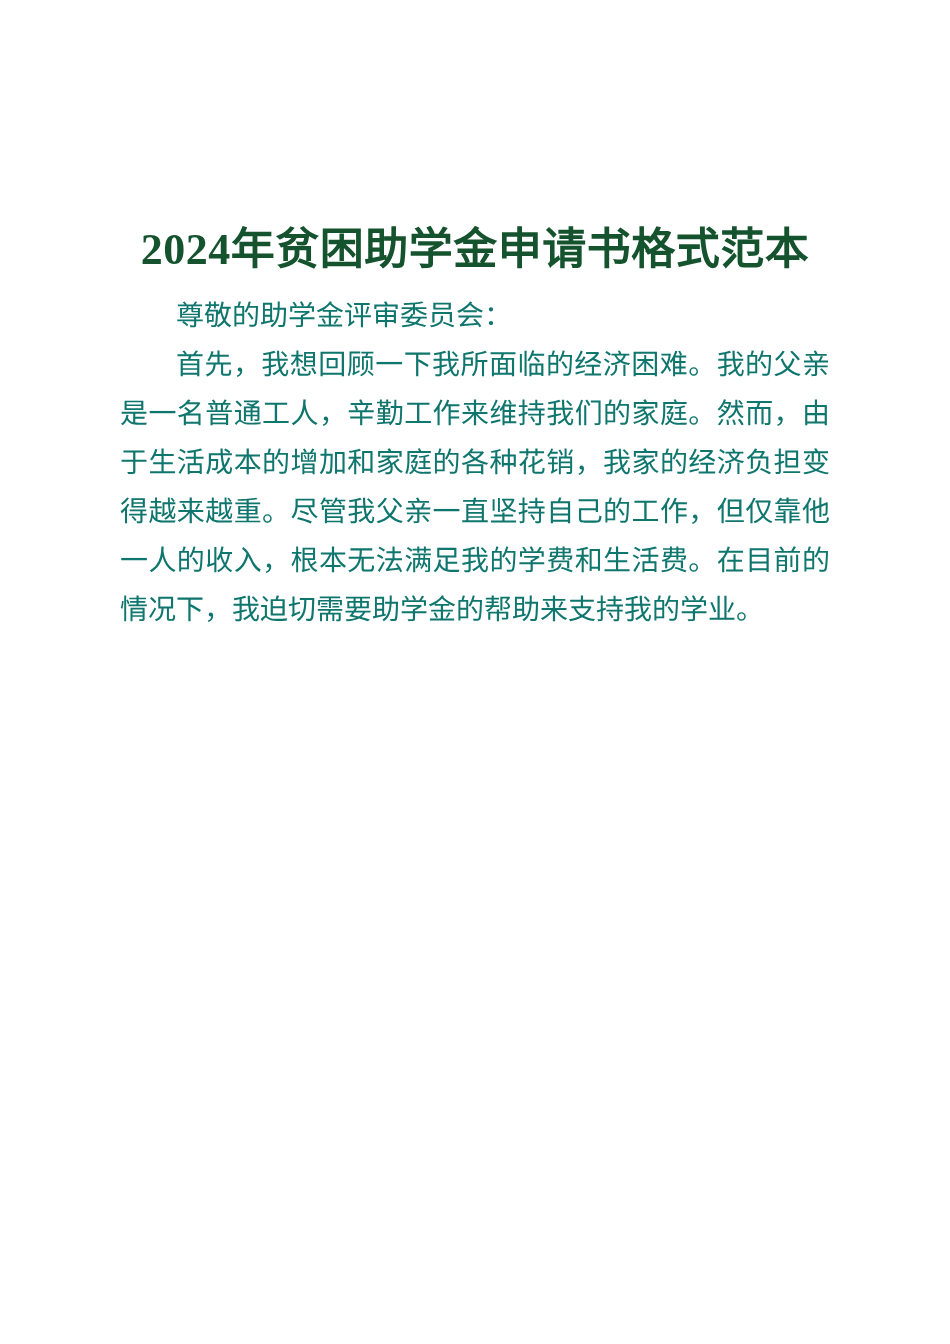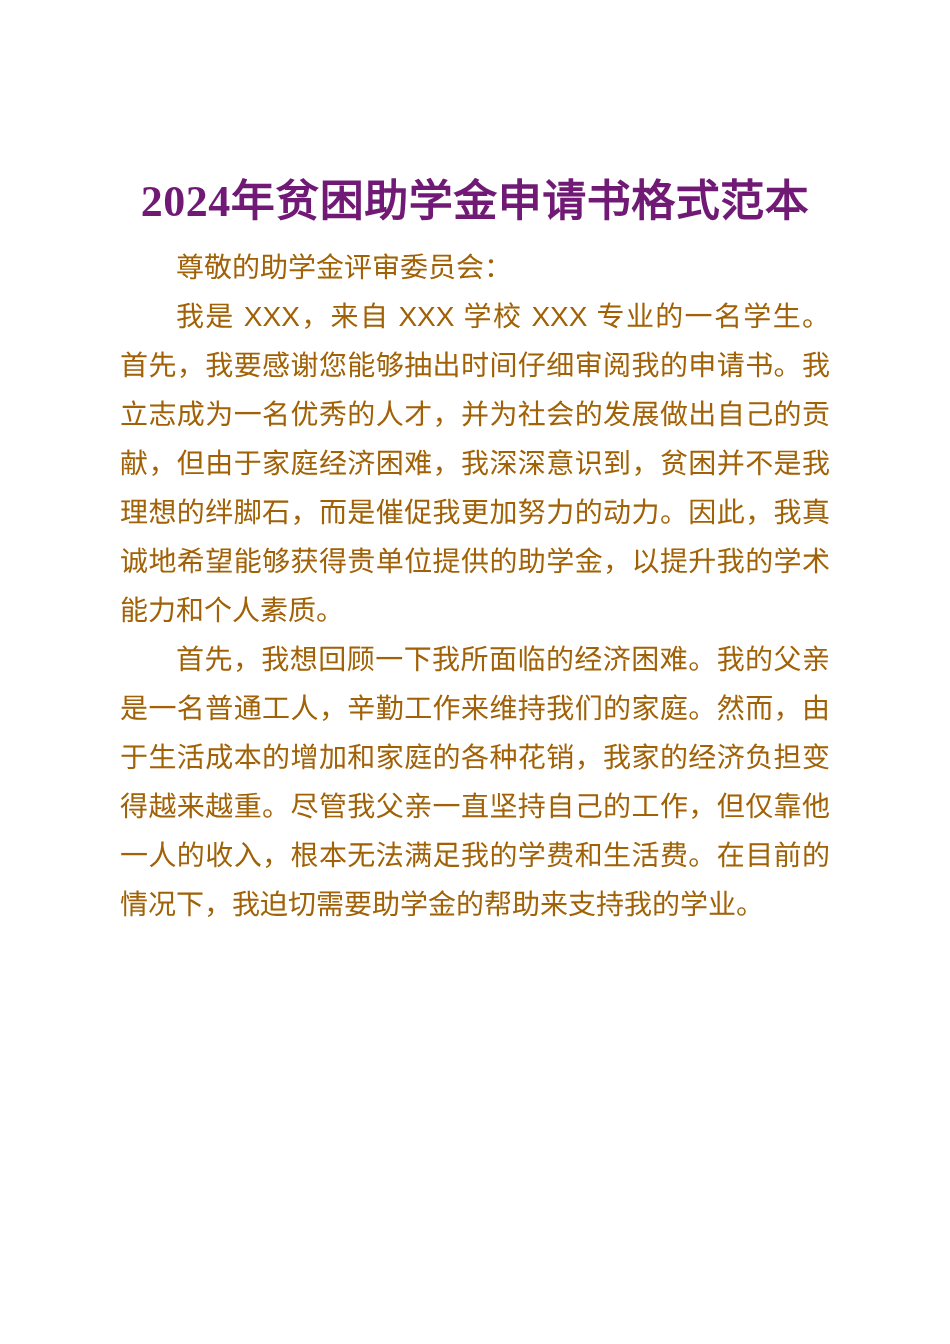--- a/index.html
+++ b/index.html
@@ -21,52 +21,52 @@
     .doc-content {
       padding: 176px 120px 0 120px;
     }
 
     .doc-title {
       font-family: "Liberation Serif", "DejaVu Serif", serif;
       font-weight: 700;
       font-size: 44px;
       line-height: 52px;
       text-align: center;
-      color: #701a75;
+      color: #14532d;
       letter-spacing: 0.5px;
       white-space: nowrap;
+      margin-top: 48px;
     }
 
     .doc-body {
       margin-top: 15px;
       font-family: "Liberation Sans", "DejaVu Sans", sans-serif;
       font-size: 28px;
       line-height: 49px;
       text-align: justify;
       text-justify: inter-ideograph;
-      color: #a16207;
+      color: #0f766e;
       word-break: break-all;
     }
 
     .doc-body p {
       text-indent: 2em;
       margin: 0;
     }
   </style>
 </head>
 <body>
 
 <div class="page">
   <div class="doc-content">
 
     <h1 class="doc-title">2024年贫困助学金申请书格式范本</h1>
 
     <div class="doc-body">
       <p>尊敬的助学金评审委员会：</p>
 
-      <p>我是 XXX，来自 XXX 学校 XXX 专业的一名学生。首先，我要感谢您能够抽出时间仔细审阅我的申请书。我立志成为一名优秀的人才，并为社会的发展做出自己的贡献，但由于家庭经济困难，我深深意识到，贫困并不是我理想的绊脚石，而是催促我更加努力的动力。因此，我真诚地希望能够获得贵单位提供的助学金，以提升我的学术能力和个人素质。</p>
 
       <p>首先，我想回顾一下我所面临的经济困难。我的父亲是一名普通工人，辛勤工作来维持我们的家庭。然而，由于生活成本的增加和家庭的各种花销，我家的经济负担变得越来越重。尽管我父亲一直坚持自己的工作，但仅靠他一人的收入，根本无法满足我的学费和生活费。在目前的情况下，我迫切需要助学金的帮助来支持我的学业。</p>
 
     </div>
 
   </div>
 </div>
 
 </body></html>

